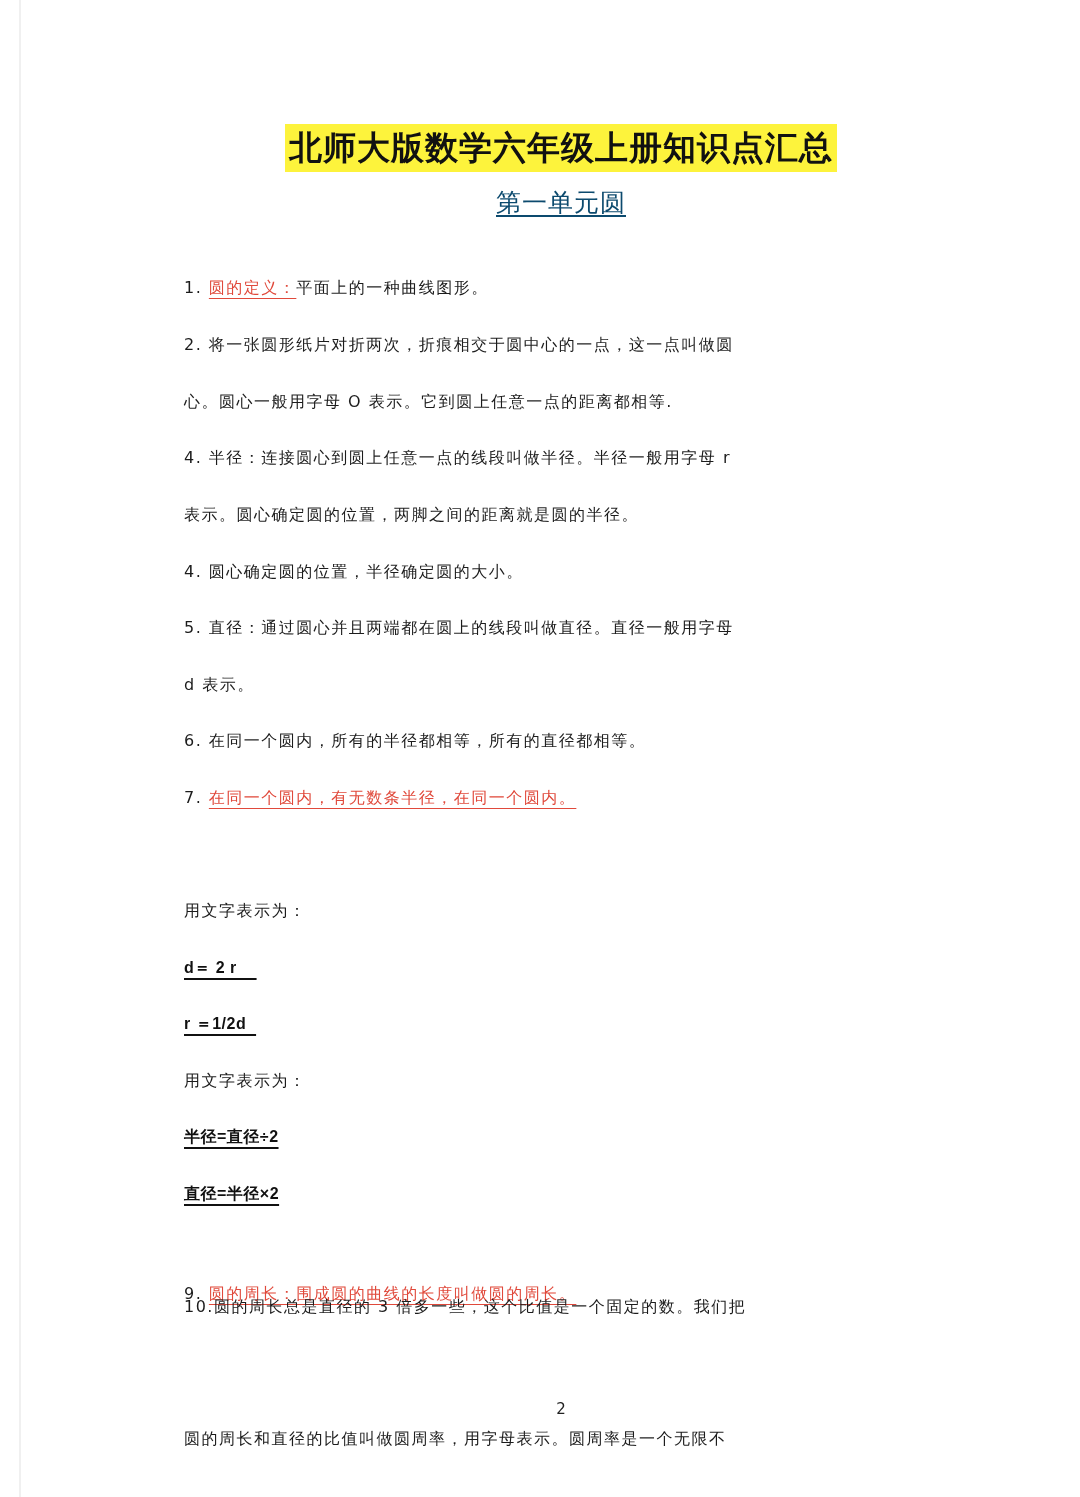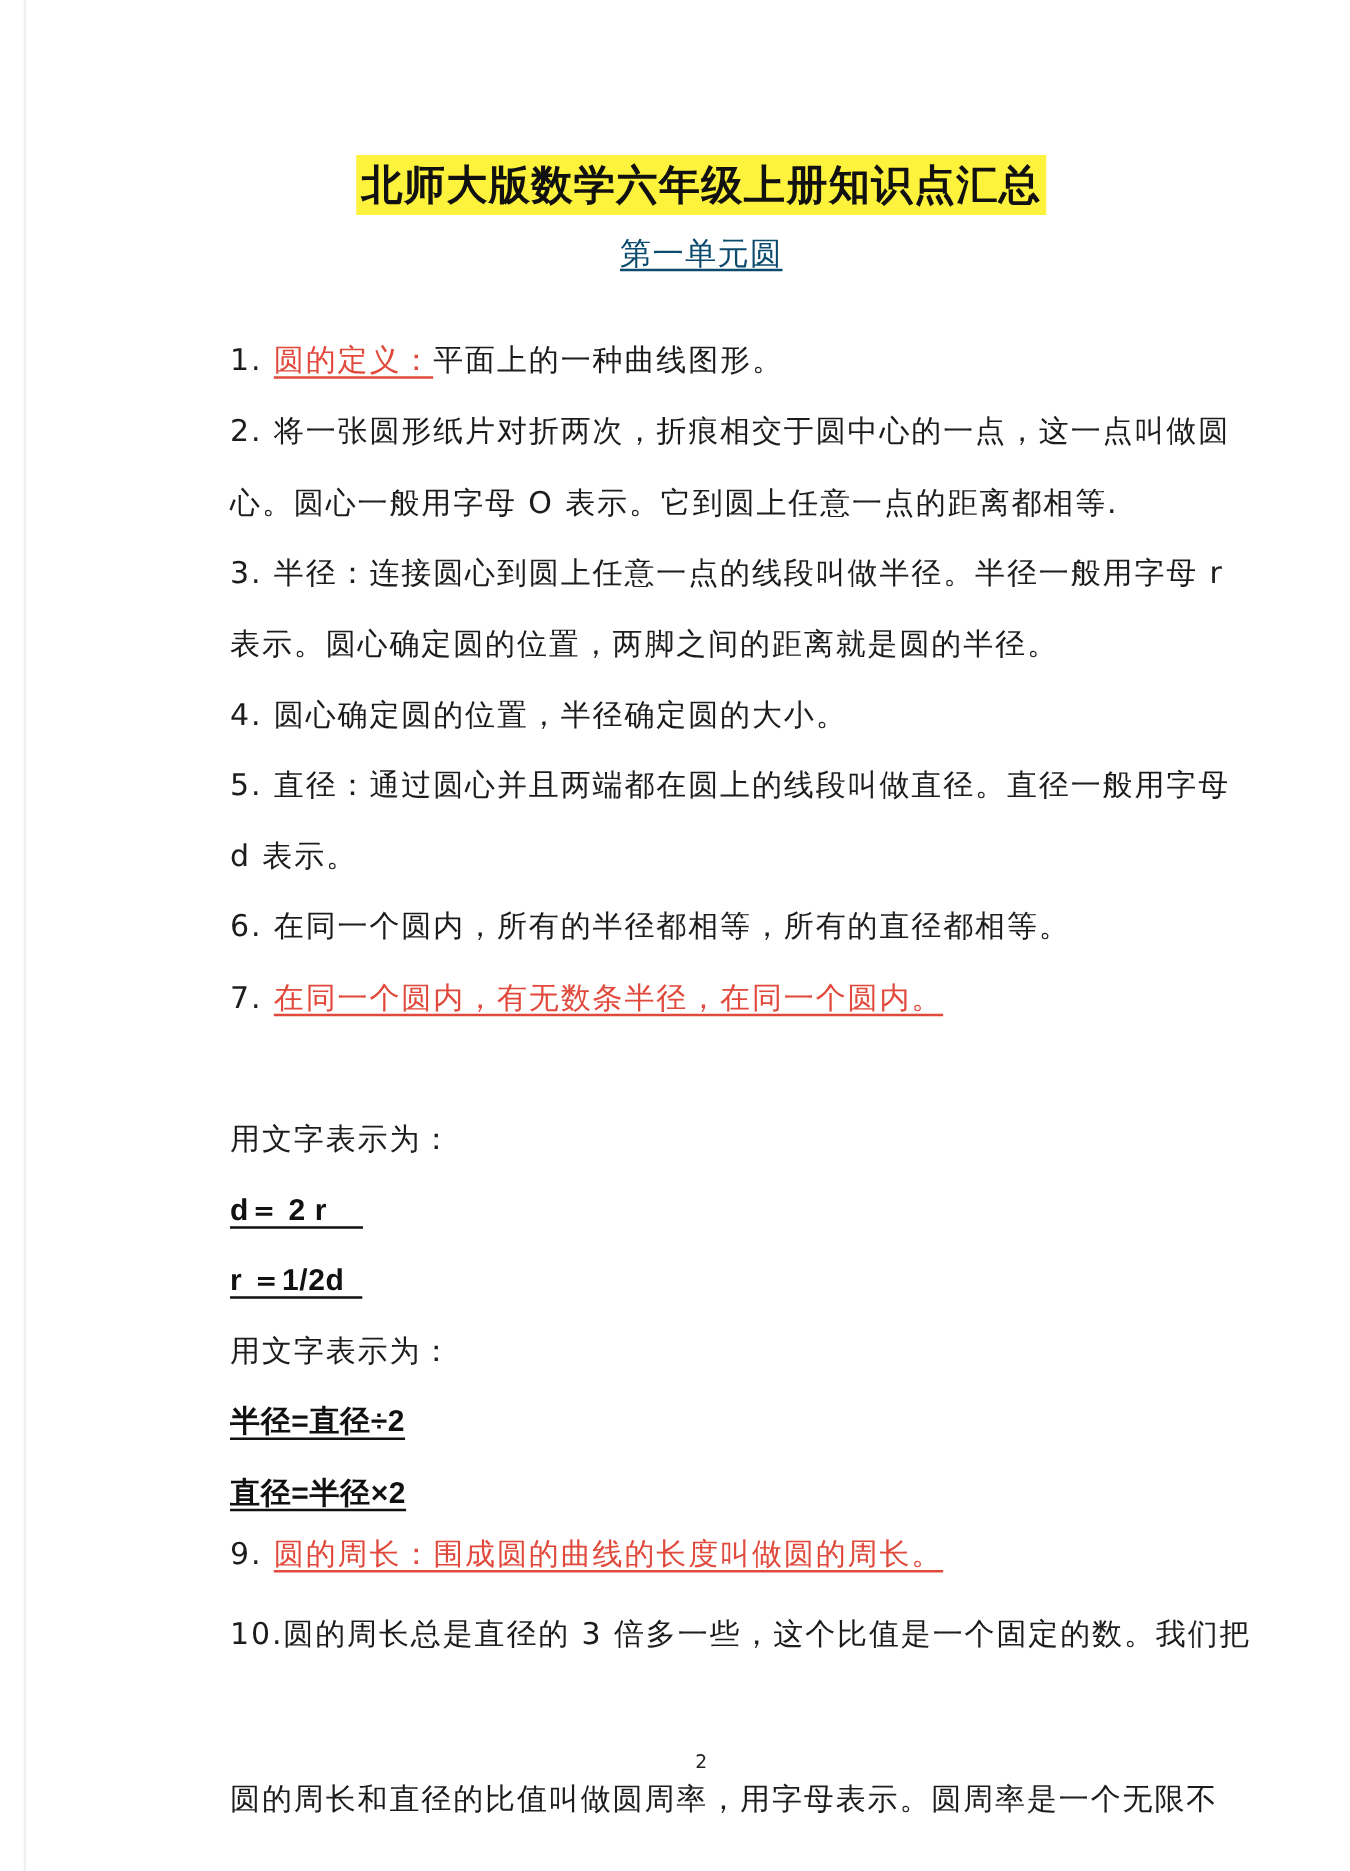--- a/index.html
+++ b/index.html
@@ -55,21 +55,21 @@
       color: #0c4a6e;
       text-decoration: underline;
       text-underline-offset: 4px;
       line-height: 40px;
       letter-spacing: 1px;
     }
     .line {
       position: absolute;
       left: 163px;
       width: 760px;
-      font-size: 24px;
+      font-size: 16px;
       line-height: 30px;
       white-space: nowrap;
       letter-spacing: 1.5px;
       color: #1c1c1c;
     }
     .red-u {
       color: #e0493b;
       text-decoration: underline;
       text-underline-offset: 5px;
       text-decoration-color: #e0493b;
@@ -106,21 +106,21 @@
     <span class="subtitle">第一单元圆</span>
   </div>
 
   <div class="line" style="top:273px">
     <span>1. </span><span class="red-u">圆的定义：</span><span>平面上的一种曲线图形。</span>
   </div>
 
   <div class="line" style="top:330px">2. 将一张圆形纸片对折两次，折痕相交于圆中心的一点，这一点叫做圆</div>
   <div class="line" style="top:387px">心。圆心一般用字母 O 表示。它到圆上任意一点的距离都相等.</div>
 
-  <div class="line" style="top:443px">3. 半径：连接圆心到圆上任意一点的线段叫做半径。半径一般用字母 r</div>
+  <div class="line" style="top:443px">4. 半径：连接圆心到圆上任意一点的线段叫做半径。半径一般用字母 r</div>
   <div class="line" style="top:500px">表示。圆心确定圆的位置，两脚之间的距离就是圆的半径。</div>
 
   <div class="line" style="top:557px">4. 圆心确定圆的位置，半径确定圆的大小。</div>
 
   <div class="line" style="top:613px">5. 直径：通过圆心并且两端都在圆上的线段叫做直径。直径一般用字母</div>
   <div class="line" style="top:670px">d 表示。</div>
 
   <div class="line" style="top:726px">6. 在同一个圆内，所有的半径都相等，所有的直径都相等。</div>
 
   <div class="line" style="top:783px">
@@ -138,21 +138,21 @@
 
   <div class="line" style="top:1066px">用文字表示为：</div>
 
   <div class="line" style="top:1122px">
     <span class="formula">半径=直径÷2</span>
   </div>
   <div class="line" style="top:1179px">
     <span class="formula">直径=半径×2</span>
   </div>
 
-  <div class="line" style="top:1228px">
+  <div class="line" style="top:1279px">
     <span>9. </span><span class="red-u">圆的周长：围成圆的曲线的长度叫做圆的周长。</span>
   </div>
 
   <div class="line" style="top:1292px">10.圆的周长总是直径的 3 倍多一些，这个比值是一个固定的数。我们把</div>
   <div class="line" style="top:1424px">圆的周长和直径的比值叫做圆周率，用字母表示。圆周率是一个无限不</div>
 
   <div class="page-number">2</div>
 </div>
 
 </body></html>

